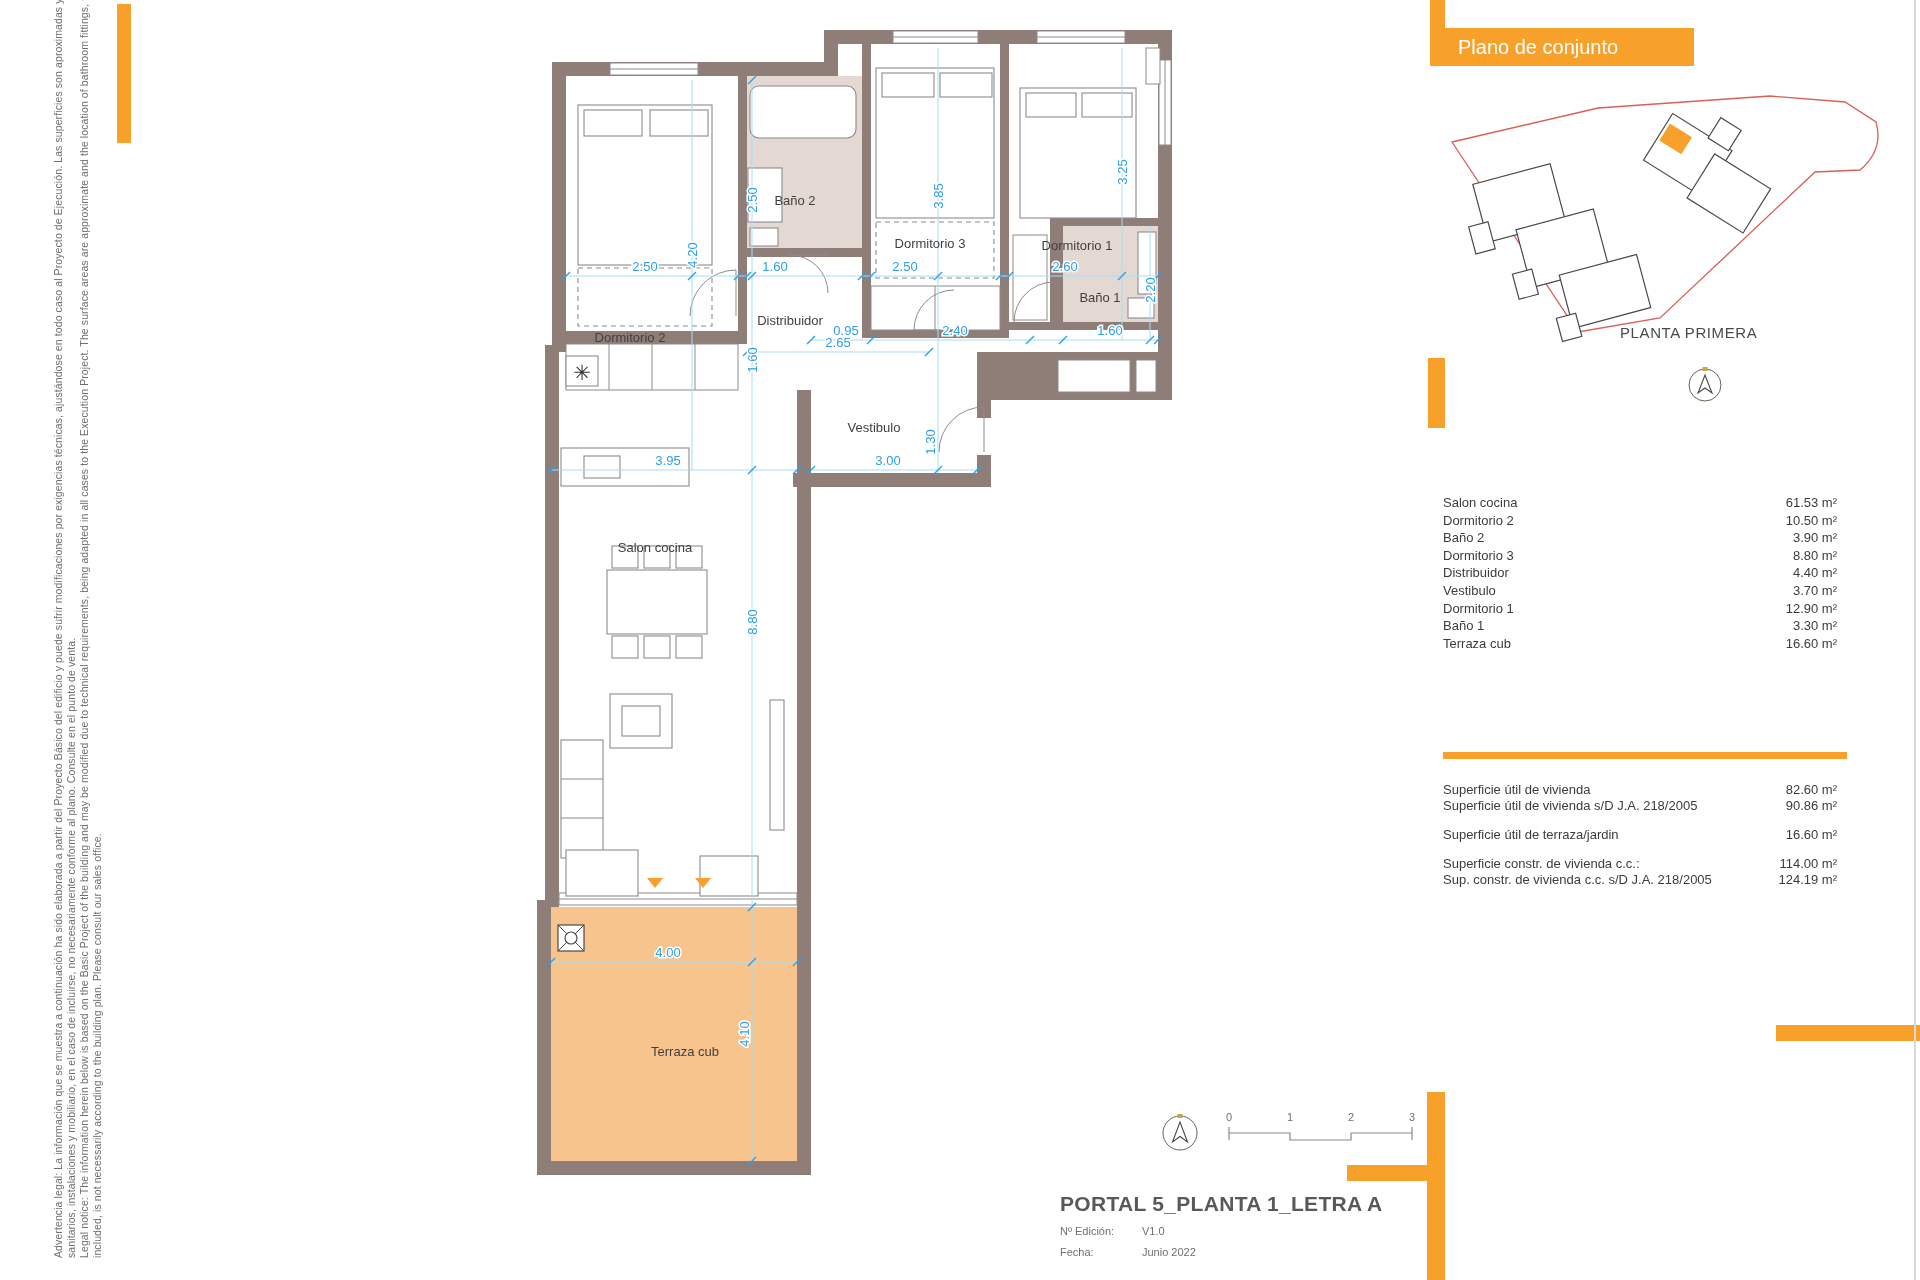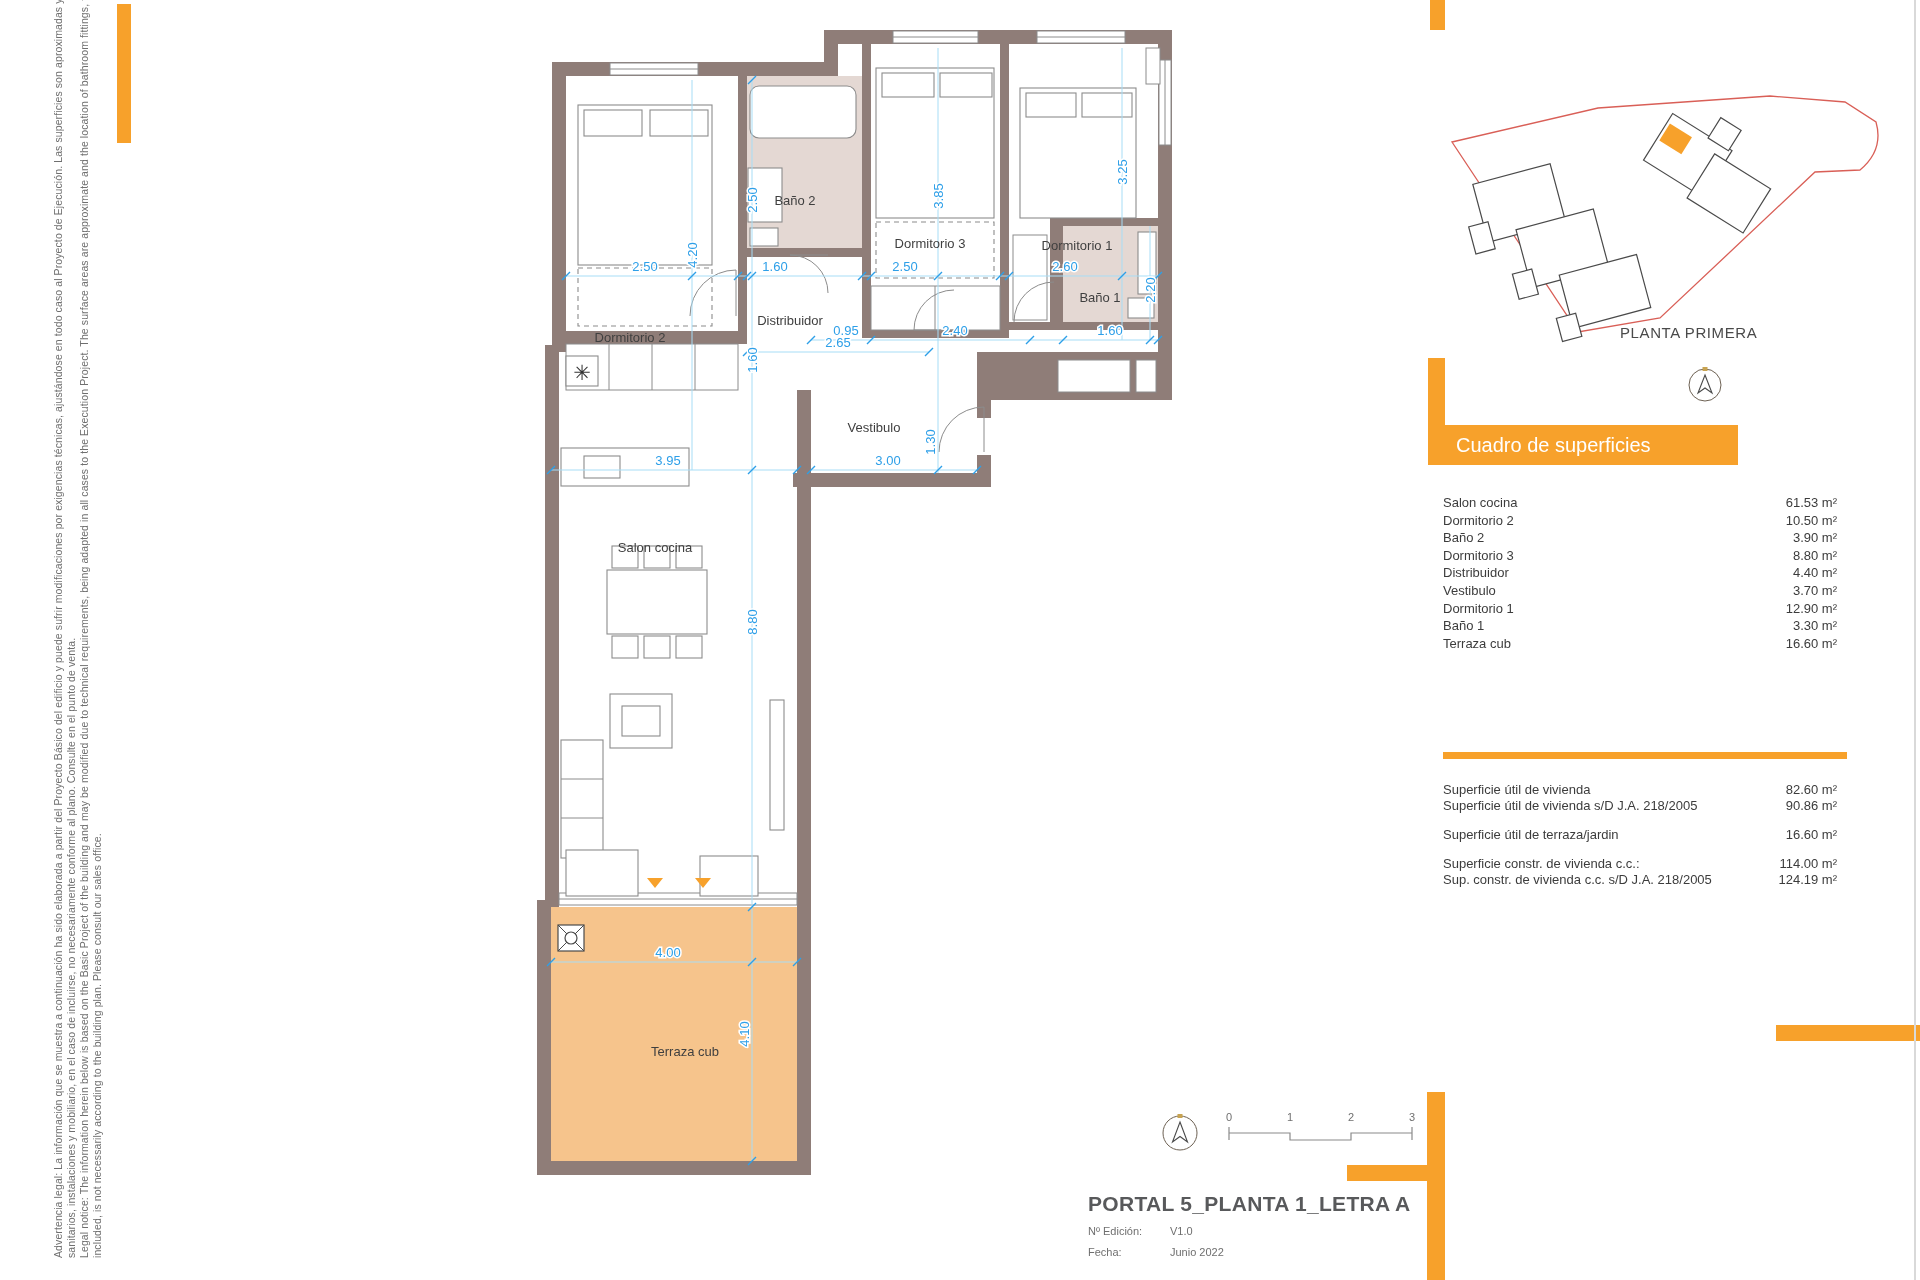--- a/index.html
+++ b/index.html
@@ -33,24 +33,24 @@
 
 <div id="page">
 
   <div class="legal-line" style="left:52px;">Advertencia legal: La información que se muestra a continuación ha sido elaborada a partir del Proyecto Básico del edificio y puede sufrir modificaciones por exigencias técnicas, ajustándose en todo caso al Proyecto de Ejecución. Las superficies son aproximadas y la ubicación de aparatos</div>
   <div class="legal-line" style="left:65px;">sanitarios, instalaciones y mobiliario, en el caso de incluirse, no necesariamente conforme al plano. Consulte en el punto de venta.</div>
   <div class="legal-line" style="left:78px;">Legal notice: The information herein below is based on the Basic Project of the building and may be modified due to technical requirements, being adapted in all cases to the Execution Project. The surface areas are approximate and the location of bathroom fittings, facilities and furniture, if</div>
   <div class="legal-line" style="left:91px;">included, is not necessarily according to the building plan. Please consult our sales office.</div>
 
   <div class="bar" style="left:117px;top:4px;width:14px;height:139px;"></div>
   <div class="bar" style="left:1430px;top:0px;width:15px;height:30px;"></div>
+  <div class="band" style="left:1430px;top:28px;width:264px;height:38px;">
+    <span>Plano de conjunto</span>
+  </div>
   <div class="bar" style="left:1428px;top:358px;width:17px;height:70px;"></div>
-  <div class="band" style="left:1428px;top:425px;width:310px;height:40px;">
-    <span>Cuadro de superficies</span>
-  </div>
   <div class="bar" style="left:1443px;top:752px;width:404px;height:7px;"></div>
   <div class="bar" style="left:1776px;top:1025px;width:144px;height:16px;"></div>
   <div class="bar" style="left:1427px;top:1092px;width:18px;height:188px;"></div>
   <div class="bar" style="left:1347px;top:1165px;width:98px;height:16px;"></div>
   <div class="abs" style="left:1914px;top:0;width:2px;height:1280px;background:#d9d9d9;"></div>
 
   <svg class="abs" style="left:1440px;top:92px;" width="470" height="320" viewBox="1440 92 470 320">
     <path d="M1452 142 L1598 108 L1770 96 L1845 102 L1876 122 Q1884 150 1860 170 L1815 172 L1798 188 L1660 318 L1578 332 Z" fill="none" stroke="#D95F57" stroke-width="1.3"></path>
     <g stroke="#4a4a4a" stroke-width="1.2" fill="#ffffff" transform="rotate(-15 1555 240)">
       <rect x="1490" y="165" width="80" height="60"></rect>
@@ -142,21 +142,21 @@
       <rect x="-2.5" y="-19" width="5" height="4" fill="#C8A351"></rect>
       <path d="M0 -11 L7.5 9 L0 3.5 L-7.5 9 Z" fill="none" stroke="#4a4a4a" stroke-width="1.1"></path>
     </g>
     <text class="tick-num" x="1226" y="1121">0</text>
     <text class="tick-num" x="1287" y="1121">1</text>
     <text class="tick-num" x="1348" y="1121">2</text>
     <text class="tick-num" x="1409" y="1121">3</text>
     <path d="M1229 1127 V1140 M1229 1133 H1290 V1140 H1351 V1133 H1412 M1412 1127 V1140" fill="none" stroke="#8a8a8a" stroke-width="1.2"></path>
   </svg>
 
-  <div class="abs" style="left:1060px;top:1192px;margin-left:28px;">
+  <div class="abs" style="left:1060px;top:1192px;">
     <div class="tb-title">PORTAL 5_PLANTA 1_LETRA A</div>
     <div class="tb-row">
       <span class="lbl">Nº Edición:</span>
       <span>V1.0</span>
     </div>
     <div class="tb-row">
       <span class="lbl">Fecha:</span>
       <span>Junio 2022</span>
     </div>
   </div>

